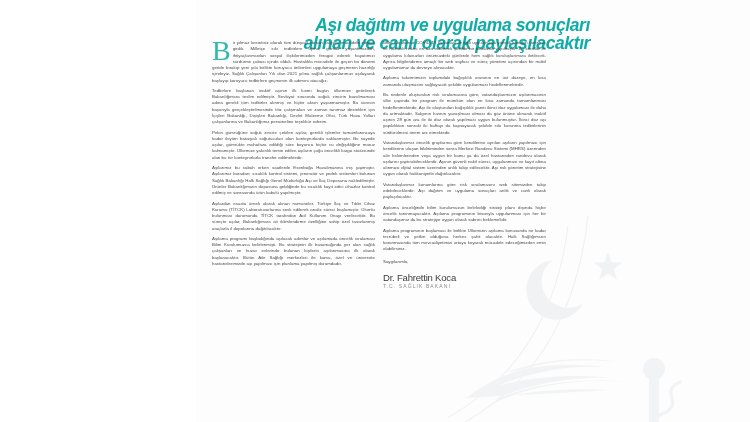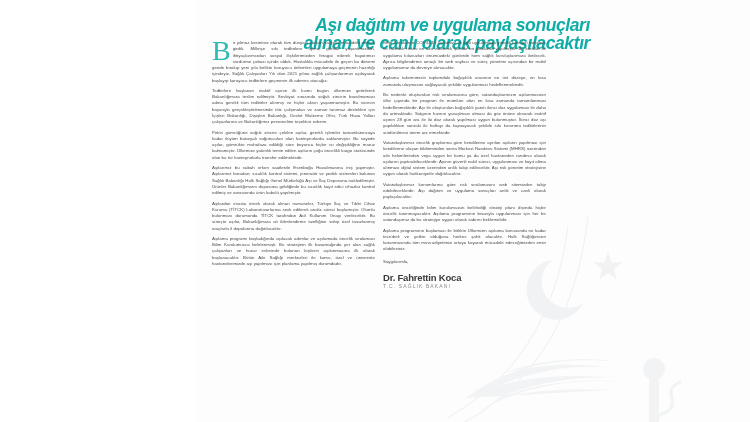--- a/index.html
+++ b/index.html
@@ -102,21 +102,21 @@
   .signoff {
     font-size: 4.35px;
     line-height: 6.25px;
     color: #4a4a4a;
     margin: 6px 0 0 0;
   }
   .sig-name {
     font-size: 9.5px;
     line-height: 11px;
     color: #3a3a3a;
-    font-weight: bold;
+    font-weight: normal;
     margin: 7px 0 0 0;
     letter-spacing: -0.2px;
   }
   .sig-title {
     font-size: 5px;
     line-height: 7px;
     color: #8c8c8c;
     letter-spacing: 1.1px;
     margin: 0.5px 0 0 0;
   }

